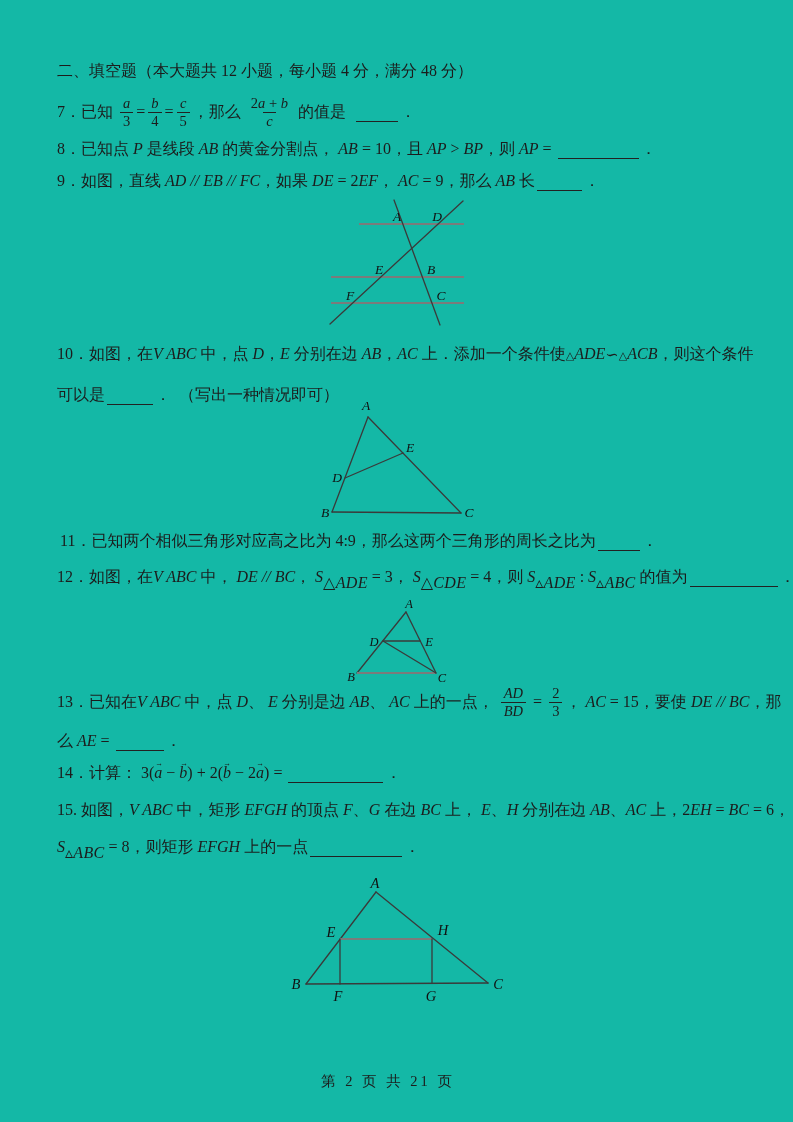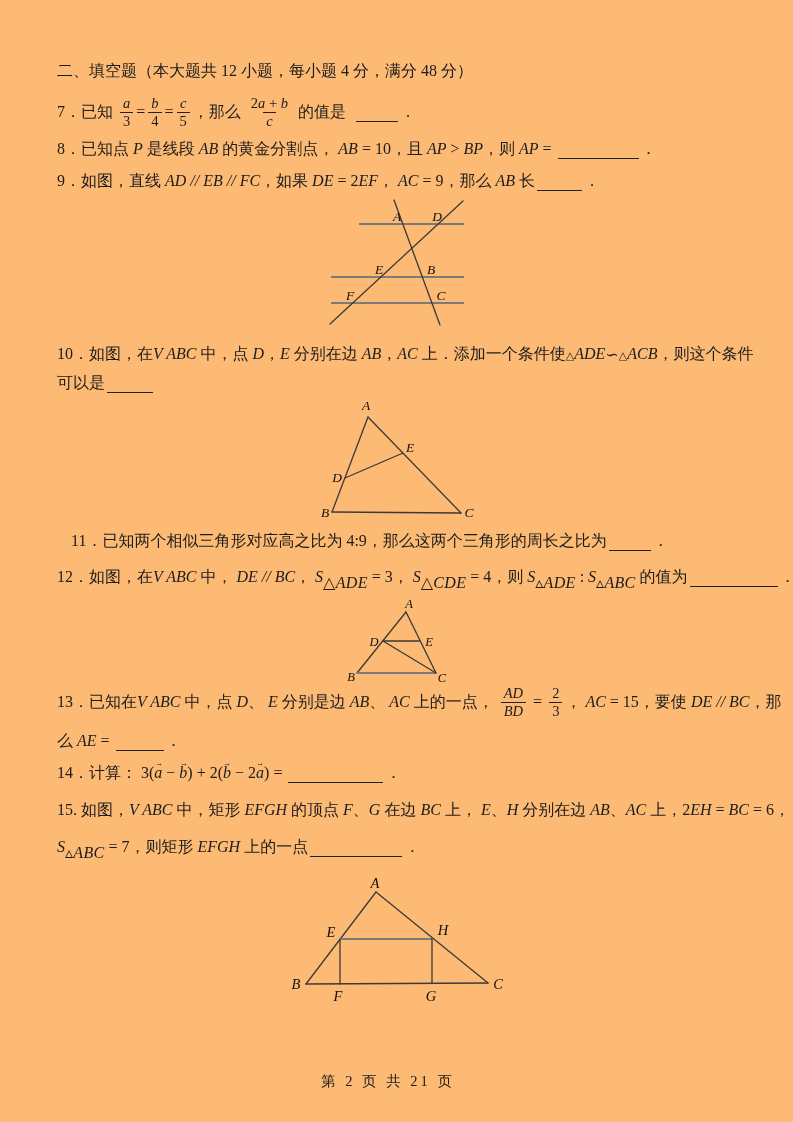--- a/index.html
+++ b/index.html
@@ -1,19 +1,19 @@
 <!DOCTYPE html>
 <html><head>
 <meta charset="utf-8">
 <style>
   html,body{margin:0;padding:0;background:#ffffff;}
   #page{
     position:relative;
     width:793px;height:1122px;
-    background:#fdba74;
+    background:#14b8a6;
     overflow:hidden;
     font-family:"Liberation Serif","DejaVu Serif",serif;
     color:#1c1c1c;
   }
   .line{
     position:absolute;
     display:flex;
     align-items:center;
     white-space:pre;
     font-size:16px;
@@ -79,37 +79,37 @@
       <text class="fig-label" x="77" y="26">A</text>
       <text class="fig-label" x="117" y="26">D</text>
       <text class="fig-label" x="59" y="79">E</text>
       <text class="fig-label" x="111" y="79">B</text>
       <text class="fig-label" x="30" y="105">F</text>
       <text class="fig-label" x="121" y="105">C</text>
     </svg>
   </div>
 
   <div class="line" style="left:57px;top:343px;height:22px;"><span class="t-cn">10．如图，在</span><span class="t-m">V ABC</span><span class="t-cn"> 中，点 </span><span class="t-m">D</span><span class="t-cn">，</span><span class="t-m">E</span><span class="t-cn"> 分别在边 </span><span class="t-m">AB</span><span class="t-cn">，</span><span class="t-m">AC</span><span class="t-cn"> 上．添加一个条件使</span><span class="t-sm">△</span><span class="t-m">ADE</span><span class="t-cn">∽</span><span class="t-sm">△</span><span class="t-m">ACB</span><span class="t-cn">，则这个条件</span></div>
-  <div class="line" style="left:57px;top:372px;height:22px;align-items:center;"><span class="t-cn">可以是</span><span class="t-u" style="width: 46px;"></span></div>
+  <div class="line" style="left:57px;top:384px;height:22px;align-items:center;"><span class="t-cn">可以是</span><span class="t-u" style="width: 46px;"></span><span class="t-cn">．  （写出一种情况即可）</span></div>
 
   <div class="fig" style="left:300px;top:396px;">
     <svg width="220" height="128" viewBox="0 0 220 128">
       <line class="fig-line" x1="68" y1="21" x2="32" y2="116"></line>
       <line class="fig-line" x1="32" y1="116" x2="161" y2="117"></line>
       <line class="fig-line" x1="161" y1="117" x2="68" y2="21"></line>
       <line class="fig-line" x1="45" y1="82" x2="103" y2="57"></line>
       <text class="fig-label" x="66" y="14">A</text>
       <text class="fig-label" x="110" y="56">E</text>
       <text class="fig-label" x="37" y="86">D</text>
       <text class="fig-label" x="25" y="121">B</text>
       <text class="fig-label" x="169" y="121">C</text>
     </svg>
   </div>
 
-  <div class="line" style="left:71px;top:530px;height:22px;"><span class="t-cn">11．已知两个相似三角形对应高之比为 4:9，那么这两个三角形的周长之比为</span><span class="t-u" style="width: 42px;"></span><span class="t-cn">．</span></div>
+  <div class="line" style="left:60px;top:530px;height:22px;"><span class="t-cn">11．已知两个相似三角形对应高之比为 4:9，那么这两个三角形的周长之比为</span><span class="t-u" style="width: 42px;"></span><span class="t-cn">．</span></div>
 
   <div class="line" style="left:57px;top:565px;height:24px;"><span class="t-cn">12．如图，在</span><span class="t-m">V ABC</span><span class="t-cn"> 中， </span><span class="t-m">DE // BC</span><span class="t-cn">， </span><span class="t-m">S</span><span class="t-sub">△ADE</span><span class="t-cn"> = 3， </span><span class="t-m">S</span><span class="t-sub">△CDE</span><span class="t-cn"> = 4，则 </span><span class="t-m">S</span><span class="t-sub">▵ADE</span><span class="t-cn"> : </span><span class="t-m">S</span><span class="t-sub">▵ABC</span><span class="t-cn"> 的值为</span><span class="t-u" style="width: 88px;"></span><span class="t-cn">．</span></div>
 
   <div class="fig" style="left:330px;top:597px;">
     <svg width="180" height="88" viewBox="0 0 180 88">
       <line class="fig-line" x1="76" y1="15" x2="27" y2="76"></line>
       <line class="fig-line-thick" x1="27" y1="76" x2="106" y2="76" style="stroke-width:1.9"></line>
       <line class="fig-line" x1="106" y1="76" x2="76" y2="15"></line>
       <line class="fig-line" x1="53" y1="44" x2="90" y2="44"></line>
       <line class="fig-line" x1="53" y1="44" x2="106" y2="76"></line>
@@ -120,21 +120,21 @@
       <text class="fig-label" x="112" y="85" style="font-size:12.5px">C</text>
     </svg>
   </div>
 
   <div class="line" style="left:57px;top:680px;height:44px;"><span class="t-cn">13．已知在</span><span class="t-m">V ABC</span><span class="t-cn"> 中，点 </span><span class="t-m">D</span><span class="t-cn">、 </span><span class="t-m">E</span><span class="t-cn"> 分别是边 </span><span class="t-m">AB</span><span class="t-cn">、 </span><span class="t-m">AC</span><span class="t-cn"> 上的一点， </span><span class="t-frac"><span class="fr-num"><span class="t-m">AD</span></span><span class="fr-den"><span class="t-m">BD</span></span></span><span class="t-cn"> = </span><span class="t-frac"><span class="fr-num"><span class="t-cn">2</span></span><span class="fr-den"><span class="t-cn">3</span></span></span><span class="t-cn">， </span><span class="t-m">AC</span><span class="t-cn"> = 15，要使 </span><span class="t-m">DE // BC</span><span class="t-cn">，那</span></div>
   <div class="line" style="left:57px;top:730px;height:22px;"><span class="t-cn">么 </span><span class="t-m">AE</span><span class="t-cn"> = </span><span class="t-u" style="width: 48px;"></span><span class="t-cn">．</span></div>
 
   <div class="line" style="left:57px;top:760px;height:26px;"><span class="t-cn">14．计算： 3(</span><span class="t-vec">a</span><span class="t-cn"> − </span><span class="t-vec">b</span><span class="t-cn">) + 2(</span><span class="t-vec">b</span><span class="t-cn"> − 2</span><span class="t-vec">a</span><span class="t-cn">) = </span><span class="t-u" style="width: 95px;"></span><span class="t-cn">．</span></div>
 
   <div class="line" style="left:57px;top:799px;height:22px;"><span class="t-cn">15. 如图，</span><span class="t-m">V ABC</span><span class="t-cn"> 中，矩形 </span><span class="t-m">EFGH</span><span class="t-cn"> 的顶点 </span><span class="t-m">F</span><span class="t-cn">、</span><span class="t-m">G</span><span class="t-cn"> 在边 </span><span class="t-m">BC</span><span class="t-cn"> 上， </span><span class="t-m">E</span><span class="t-cn">、</span><span class="t-m">H</span><span class="t-cn"> 分别在边 </span><span class="t-m">AB</span><span class="t-cn">、</span><span class="t-m">AC</span><span class="t-cn"> 上，2</span><span class="t-m">EH</span><span class="t-cn"> = </span><span class="t-m">BC</span><span class="t-cn"> = 6，</span></div>
-  <div class="line" style="left:57px;top:835px;height:24px;"><span class="t-m">S</span><span class="t-sub">▵ABC</span><span class="t-cn"> = 7，则矩形 </span><span class="t-m">EFGH</span><span class="t-cn"> 上的一点</span><span class="t-u" style="width: 92px;"></span><span class="t-cn">．</span></div>
+  <div class="line" style="left:57px;top:835px;height:24px;"><span class="t-m">S</span><span class="t-sub">▵ABC</span><span class="t-cn"> = 8，则矩形 </span><span class="t-m">EFGH</span><span class="t-cn"> 上的一点</span><span class="t-u" style="width: 92px;"></span><span class="t-cn">．</span></div>
 
   <div class="fig" style="left:280px;top:871px;">
     <svg width="240" height="138" viewBox="0 0 240 138">
       <line class="fig-line" x1="96" y1="21" x2="26" y2="113"></line>
       <line class="fig-line" x1="96" y1="21" x2="208" y2="112"></line>
       <line class="fig-line" x1="26" y1="113" x2="208" y2="112"></line>
       <line class="fig-line-thick" x1="60" y1="68" x2="152" y2="68" style="stroke-width:2"></line>
       <line class="fig-line" x1="60" y1="68" x2="60" y2="113"></line>
       <line class="fig-line" x1="152" y1="68" x2="152" y2="112"></line>
       <text class="fig-label fig-label-lg" x="95" y="17">A</text>

